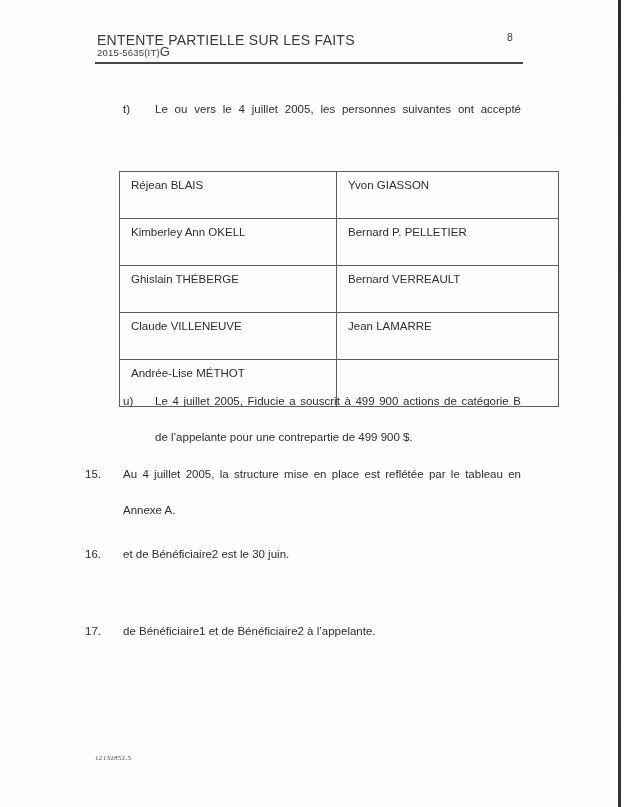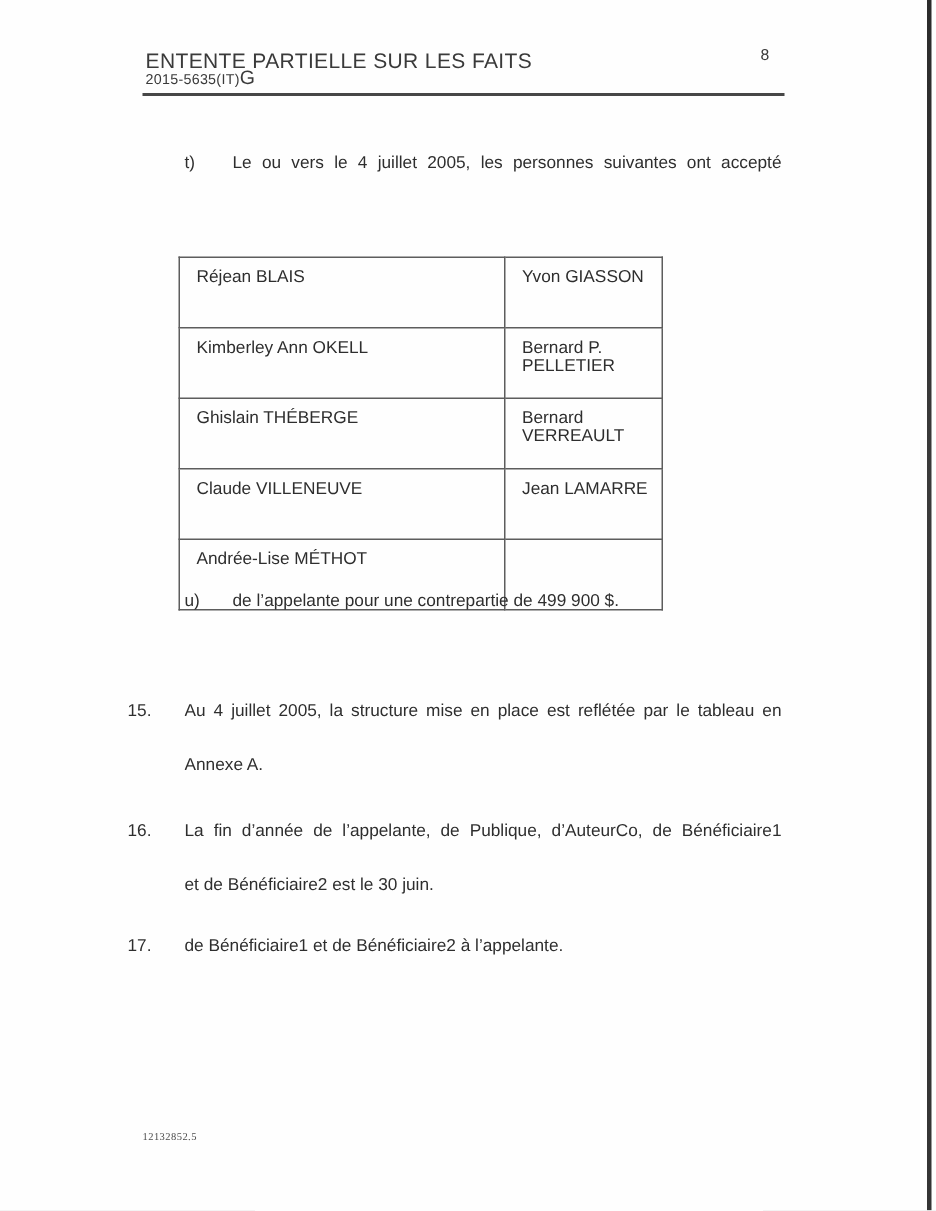--- a/index.html
+++ b/index.html
@@ -47,21 +47,21 @@
   .para.letter { left: 123px; }
   .para.letter .lines { left: 32px; width: 366px; }
   .para.num { left: 85px; }
   .para.num .lines { left: 38px; width: 398px; }
   .ln { height: 36px; line-height: 36px; overflow: hidden; white-space: normal; }
   .ln.just { text-align: justify; text-align-last: justify; }
   .ln.just::after { content: ""; display: inline-block; width: 100%; height: 0; }
   
   table.names {
     position: absolute; left: 119px; top: 171px;
-    width: 323px; height: 207px;
+    width: 440px; height: 207px;
     border-collapse: collapse;
     table-layout: fixed;
     font-size: 11.5px; color: #2e2e2e; padding-left: 44px;
   }
   table.names td {
     border: 1px solid #5d5d5d;
     vertical-align: top;
     padding: 7px 4px 0 11px;
     height: 39px;
     overflow: hidden;
@@ -113,36 +113,36 @@
       <tr>
         <td>Andrée-Lise MÉTHOT</td>
         <td></td>
       </tr>
     </tbody>
   </table>
 
   <div class="para letter" style="top:383px;">
     <div class="plabel">u)</div>
     <div class="lines">
+      <div class="ln just">Le 4 juillet 2005, Fiducie a souscrit à 499 900 actions de catégorie B</div>
       <div class="ln">de l’appelante pour une contrepartie de 499 900 $.</div>
     </div>
   </div>
 
   <div class="para num" style="top:456px;">
     <div class="plabel">15.</div>
     <div class="lines">
       <div class="ln just">Au 4 juillet 2005, la structure mise en place est reflétée par le tableau en</div>
       <div class="ln">Annexe A.</div>
     </div>
   </div>
 
   <div class="para num" style="top:536px;">
     <div class="plabel">16.</div>
     <div class="lines">
-      <div class="ln just">La fin d’année de l’appelante, de Publique, d’AuteurCo, de Bénéficiaire1</div>
       <div class="ln">et de Bénéficiaire2 est le 30 juin.</div>
     </div>
   </div>
 
   <div class="para num" style="top:613px;">
     <div class="plabel">17.</div>
     <div class="lines">
       <div class="ln">de Bénéficiaire1 et de Bénéficiaire2 à l’appelante.</div>
     </div>
   </div>

